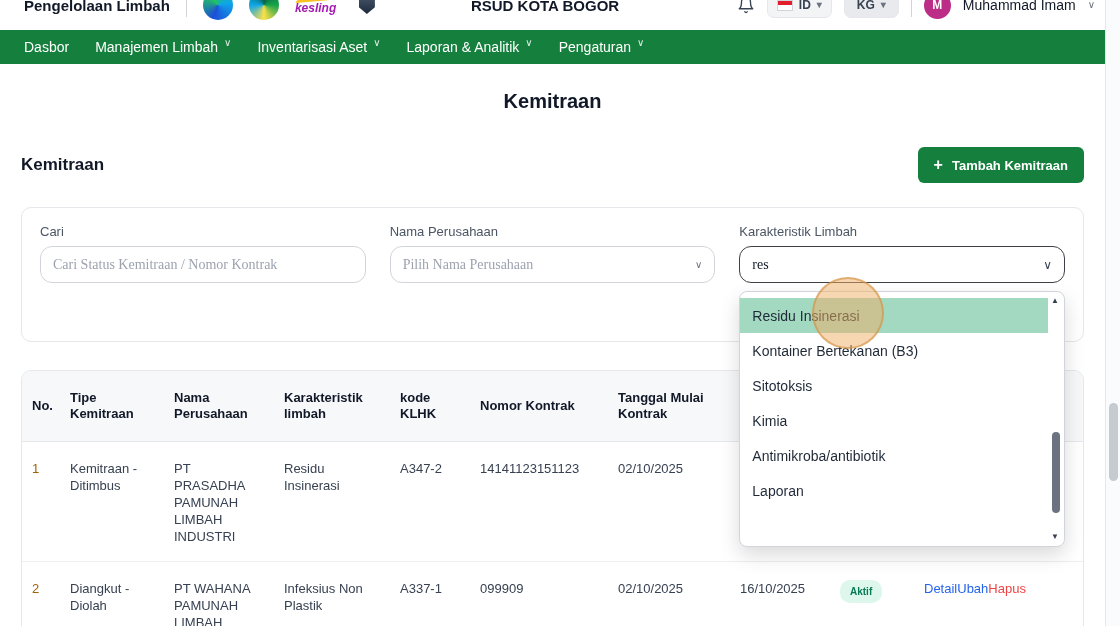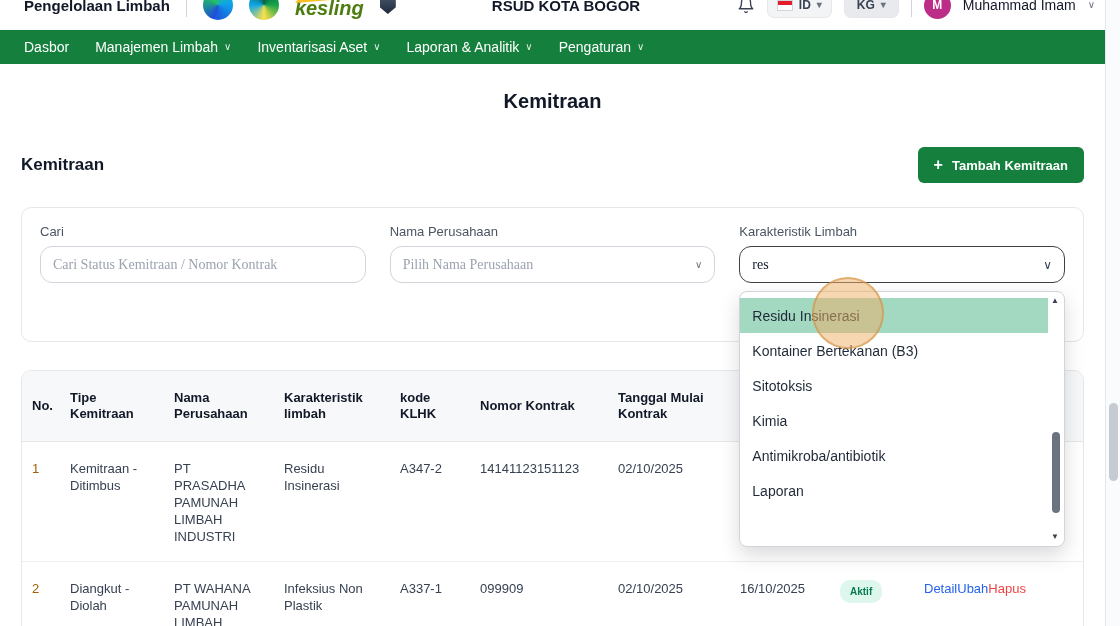--- a/index.html
+++ b/index.html
@@ -10,35 +10,35 @@
   
   .topbar{height:30px;overflow:hidden;background:#fff}
   .topbar-content{display:flex;align-items:center;gap:16px;height:52px;margin-top:-21px;padding:0 10px 0 24px}
   .app-title{font-size:15px;font-weight:700;color:#111827;white-space:nowrap}
   .v-divider{width:1px;height:24px;background:#d1d5db;flex:0 0 auto}
   .logo{width:30px;height:30px;border-radius:50%;flex:0 0 auto}
   .logo-1{background:conic-gradient(from 200deg,#1d4ed8,#22c55e,#0ea5e9,#1d4ed8)}
   .logo-2{background:conic-gradient(from 90deg,#16a34a,#fde047,#0ea5e9,#065f46,#16a34a)}
   .kesling{display:flex;flex-direction:column;align-items:flex-start;flex:0 0 auto}
   .kesling-swoosh{width:48px;height:6px;background:#fbbf24;border-radius:50%/100% 100% 0 0;transform:rotate(-5deg)}
-  .kesling-text{color:#4d7c0f;font-weight:700;font-style:italic;font-size:20px;line-height:15px}
+  .kesling-text{color:#a21caf;font-weight:700;font-style:italic;font-size:12px;line-height:15px}
   .shield{width:16px;height:18px;background:linear-gradient(#475569,#1e293b);clip-path:polygon(0 0,100% 0,100% 62%,50% 100%,0 62%);flex:0 0 auto}
   .org-name{font-size:15px;font-weight:700;color:#111827;white-space:nowrap;margin-left:80px}
   .topbar-right{margin-left:auto;display:flex;align-items:center;gap:12px}
   .bell{display:flex;align-items:center;cursor:pointer}
   .pill{display:flex;align-items:center;gap:6px;background:#f3f4f6;border:1px solid #e5e7eb;border-radius:7px;padding:5px 9px;font-size:12px;font-weight:700;color:#374151;cursor:pointer;white-space:nowrap}
   .pill-kg{background:#e8eaed;padding:5px 12px}
   .flag{width:16px;height:11px;border:1px solid #d1d5db;background:linear-gradient(#e21d2c 50%,#fff 50%)}
   .caret{font-size:10px;color:#6b7280;line-height:1}
   .avatar{width:27px;height:27px;border-radius:50%;background:#bb2d87;color:#fff;font-size:12px;font-weight:700;display:flex;align-items:center;justify-content:center;flex:0 0 auto}
   .user-name{font-size:14px;color:#111827;font-weight:500;white-space:nowrap}
 
   
   .navbar{height:34px;background:var(--accent,#15803d);display:flex;align-items:center;gap:26px;padding:0 24px}
-  .nav-item{display:flex;align-items:center;gap:6px;color:#fff;font-size:14px;cursor:pointer;white-space:nowrap}
+  .nav-item{display:flex;align-items:flex-start;gap:6px;color:#fff;font-size:14px;cursor:pointer;white-space:nowrap}
   .nav-caret{color:rgba(255,255,255,.85);font-size:10px;margin-top:-2px}
 
   
   .main{padding:0 21px}
   .page-title{margin-top:26px;text-align:center;font-size:20px;font-weight:700;color:#111827}
   .section-head{margin-top:34px;display:flex;align-items:center;justify-content:space-between}
   .section-head h2{font-size:17px;font-weight:700;color:#111827}
   .btn-add{display:flex;align-items:center;gap:9px;background:var(--accent,#15803d);color:#fff;border:none;border-radius:6px;padding:0 16px;height:36px;font-size:13px;font-weight:600;font-family:inherit;cursor:pointer}
   .btn-add .plus{font-size:16px;font-weight:700;line-height:1}
 

